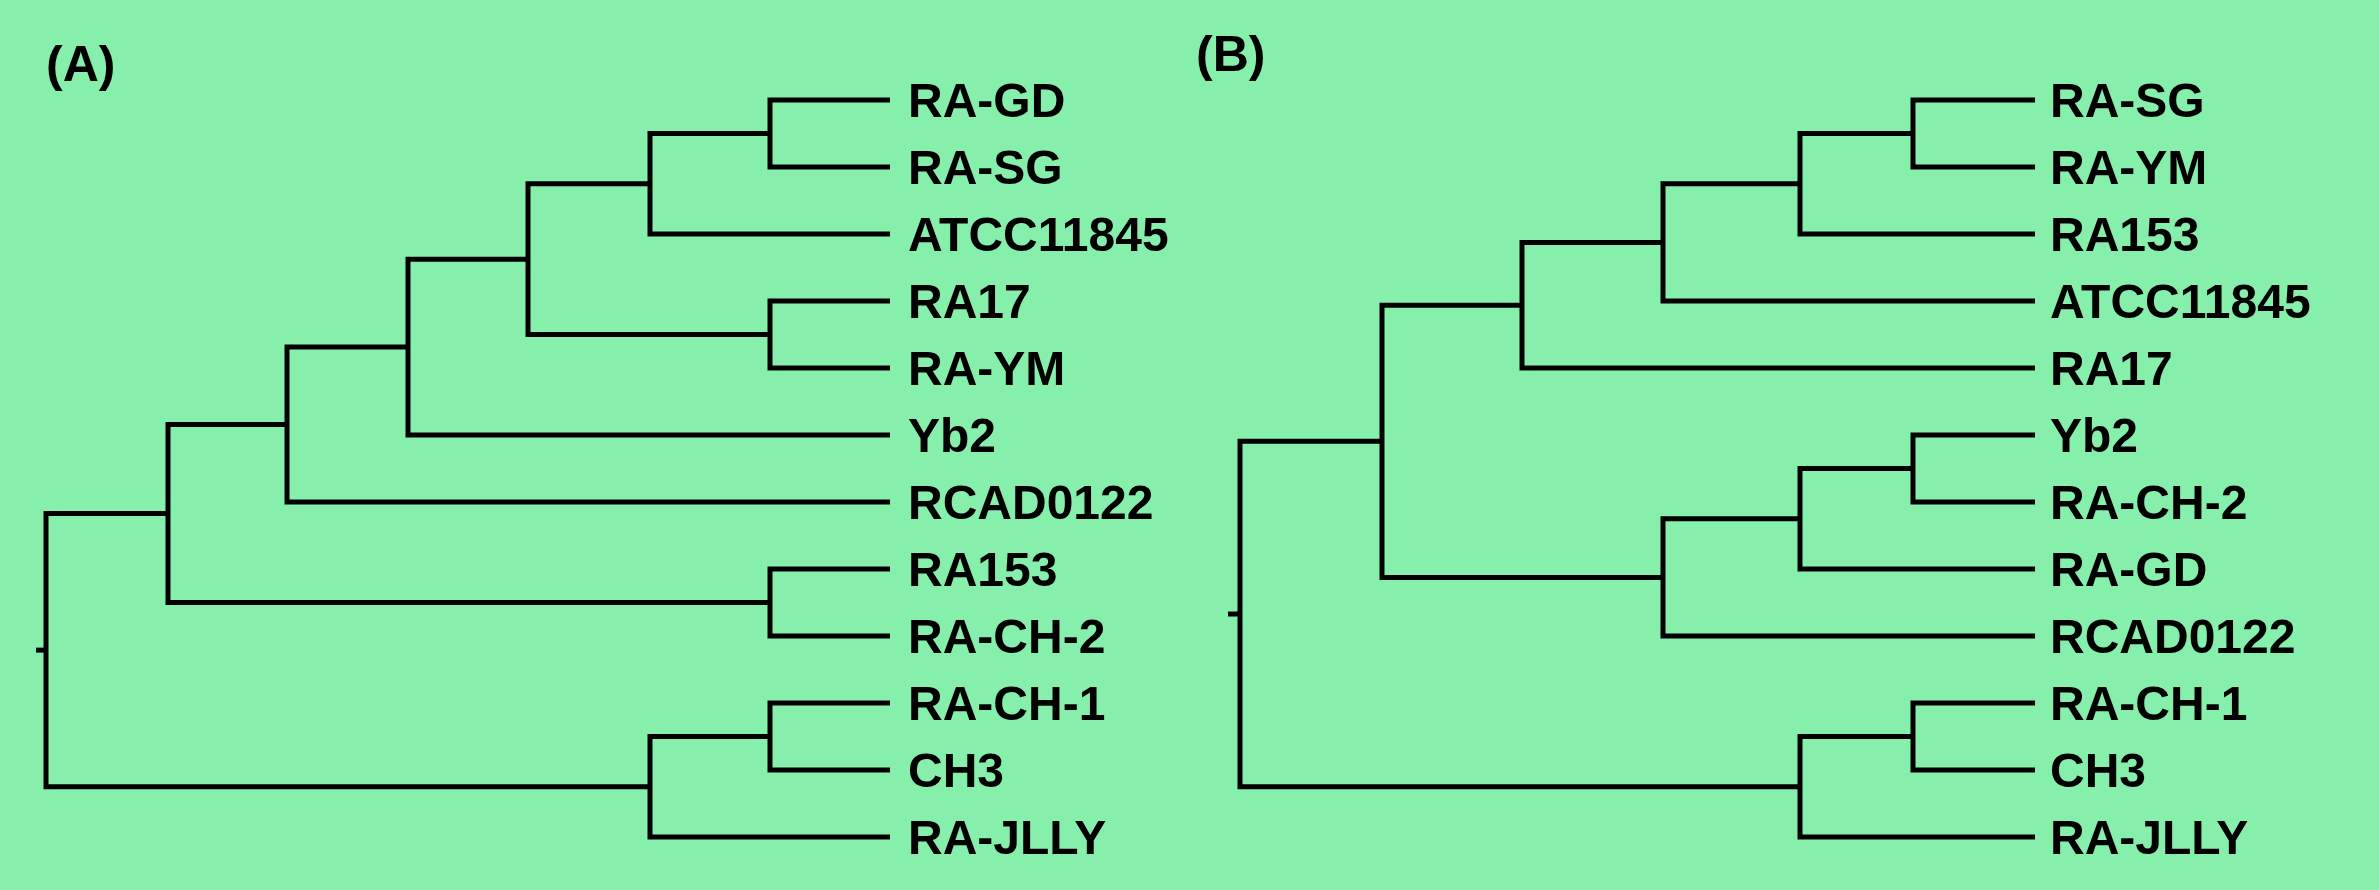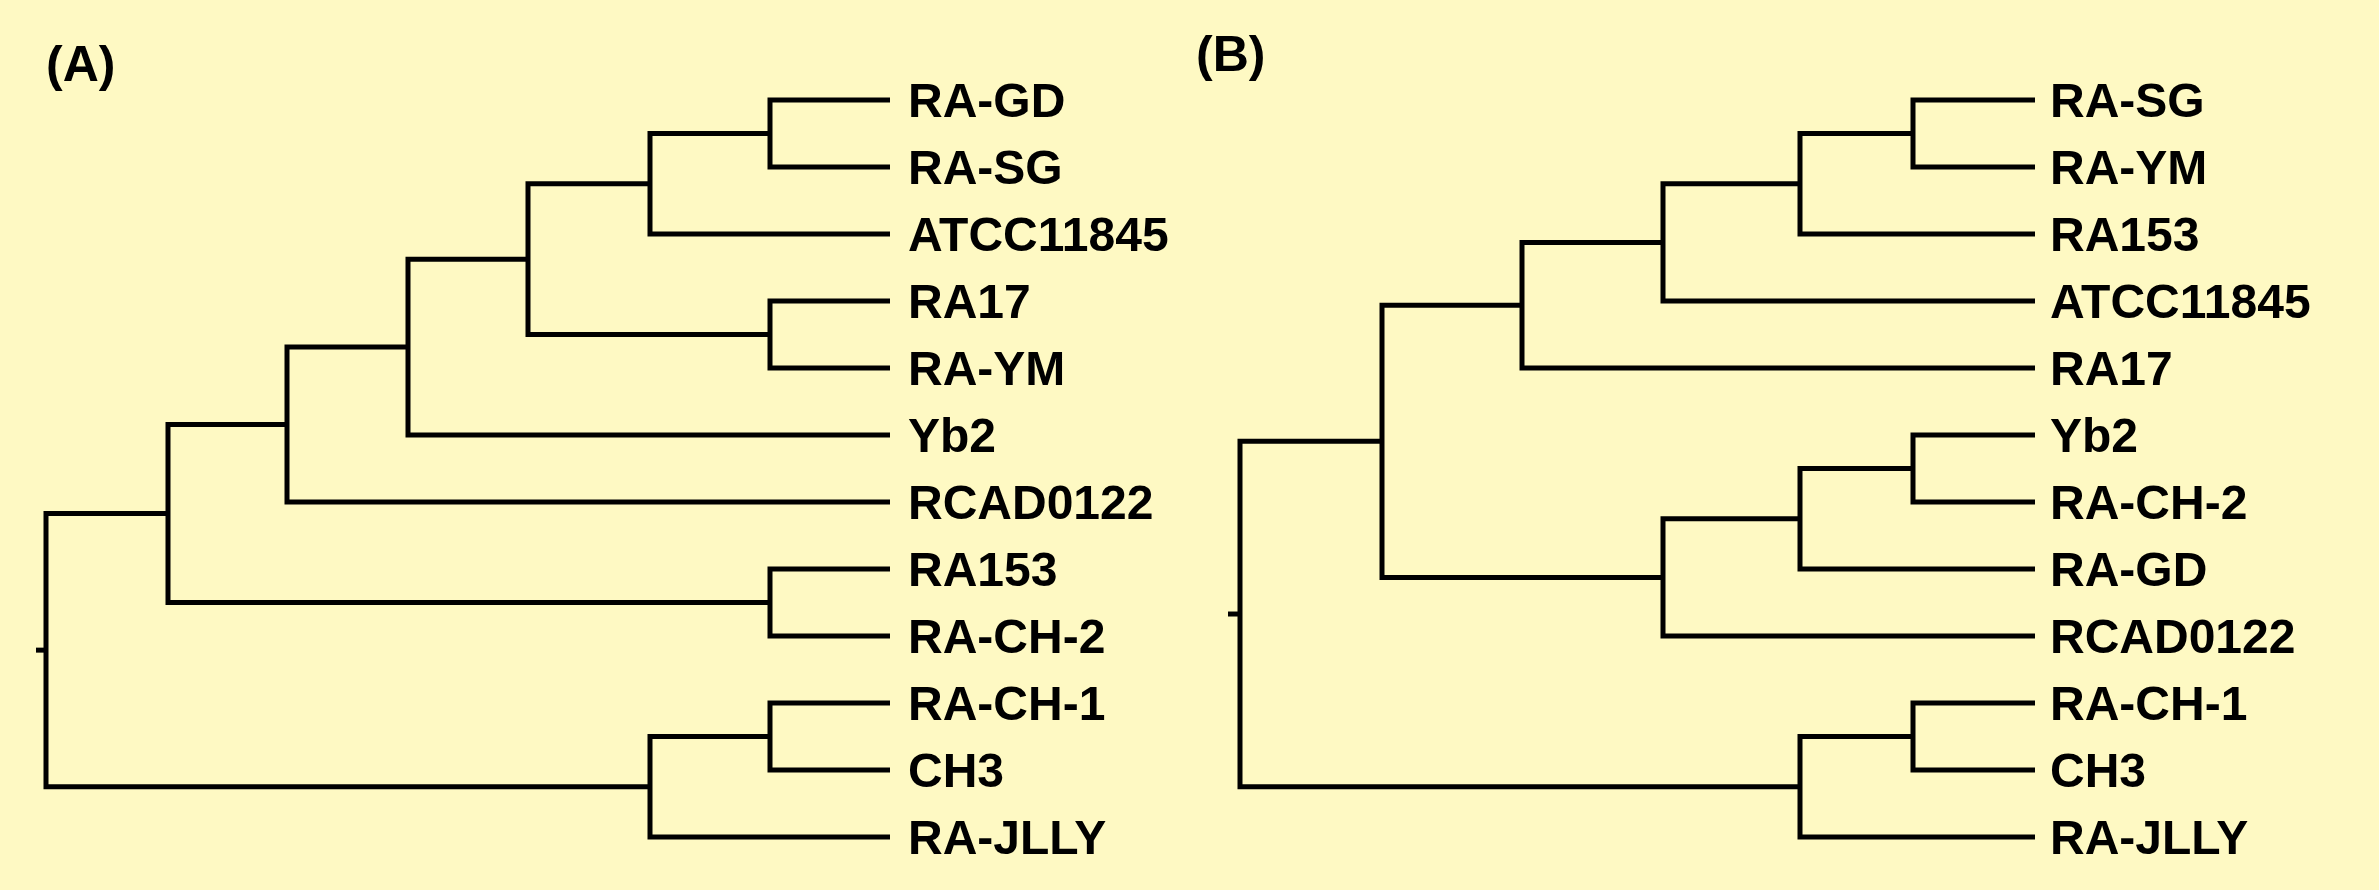--- a/index.html
+++ b/index.html
@@ -4,21 +4,21 @@
 <style>
   html, body {
     margin: 0;
     padding: 0;
     background: #ffffff;
   }
   .figure {
     position: relative;
     width: 2379px;
     height: 890px;
-    background: #fef9c3;
+    background: #86efac;
     overflow: hidden;
   }
   .figure svg {
     display: block;
     width: 2379px;
     height: 890px;
   }
   .taxon-label {
     font-family: "Liberation Sans", "DejaVu Sans", sans-serif;
     font-weight: 700;

